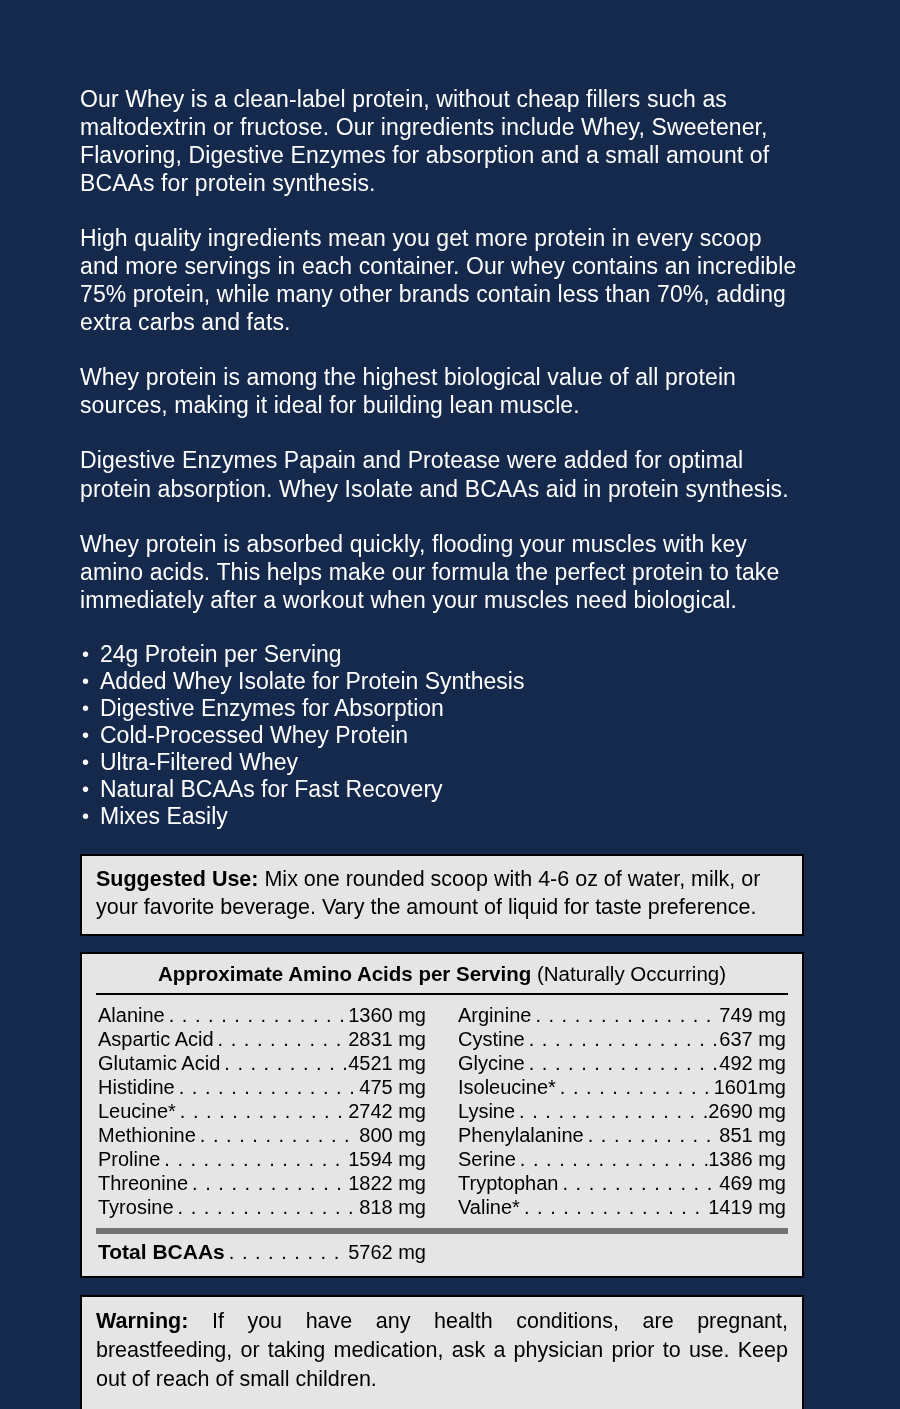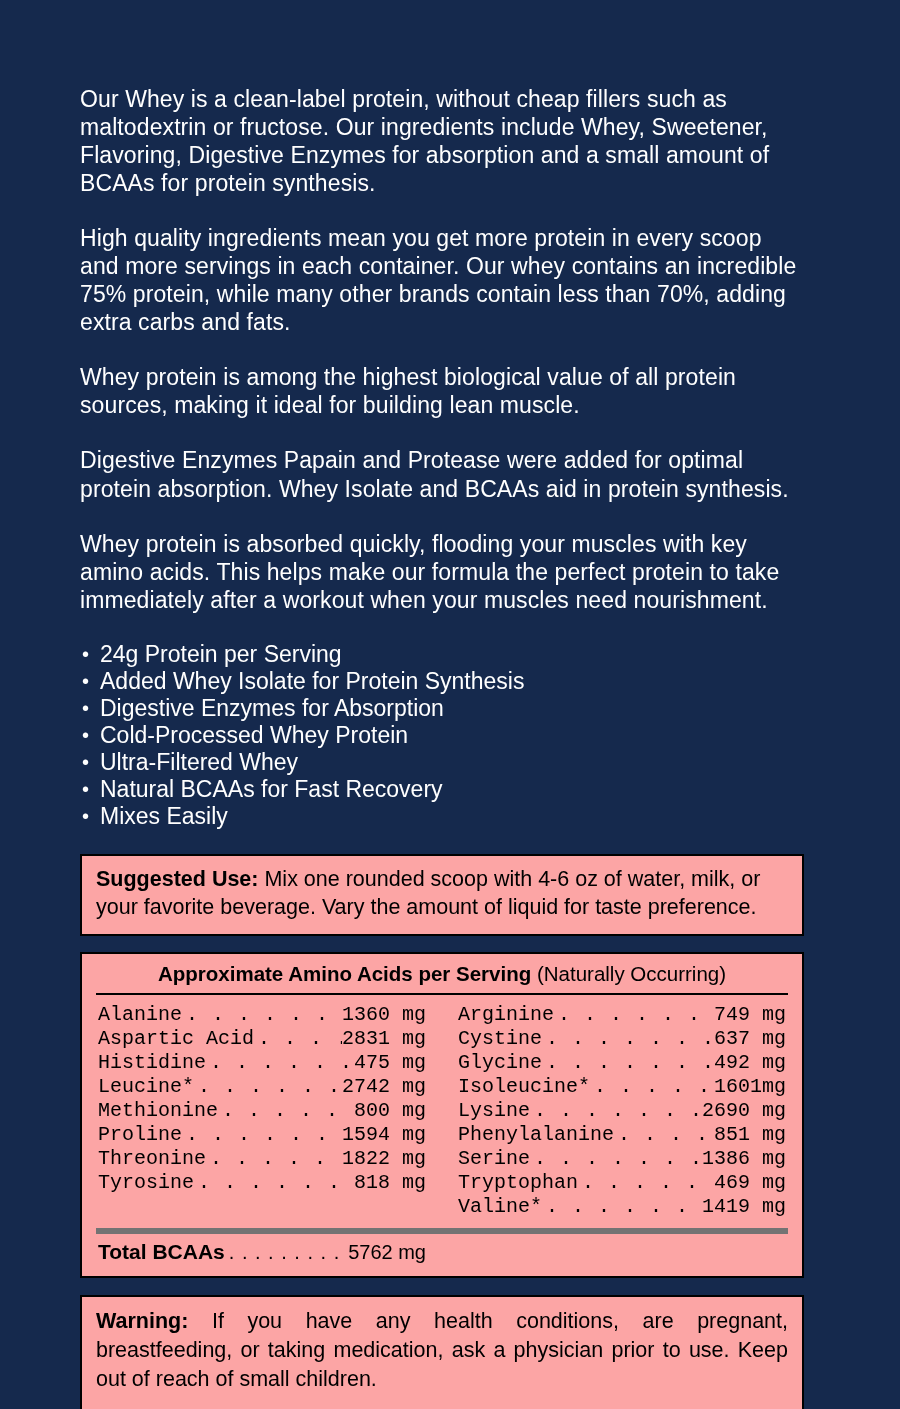--- a/index.html
+++ b/index.html
@@ -42,21 +42,21 @@
   .feature-item::before {
     content: "\2022";
     position: absolute;
     left: 2px;
     top: 0;
     font-size: 20px;
   }
 
   
   .box {
-    background: #fca5a5;
+    background: #e5e5e5;
     border: 2px solid #000000;
     color: #000000;
   }
   .suggested-box {
     margin-top: 24px;
     padding: 9px 14px 12px 14px;
     font-size: 21.5px;
     line-height: 1.33;
   }
   .suggested-box b, .warning-box b, .bold { font-weight: bold; }
@@ -70,21 +70,21 @@
     text-align: center;
     font-size: 20.5px;
     padding: 4px 0 7px 0;
     border-bottom: 2px solid #000000;
   }
   .amino-columns {
     display: flex;
     gap: 32px;
     padding: 8px 2px 9px 2px;
   }
-  .amino-col { flex: 1; min-width: 0; font-family: Liberation Mono, monospace; }
+  .amino-col { flex: 1; min-width: 0; }
   .amino-row {
     display: flex;
     align-items: baseline;
     font-size: 20px;
     line-height: 24px;
     white-space: nowrap;
   }
   .amino-name { flex: 0 0 auto; }
   .dots {
     flex: 1 1 auto;
@@ -120,21 +120,21 @@
 </head>
 <body>
 
 <div class="page">
 
   <div>
     <p class="para">Our Whey is a clean-label protein, without cheap fillers such as maltodextrin or fructose. Our ingredients include Whey, Sweetener, Flavoring, Digestive Enzymes for absorption and a small amount of BCAAs for protein synthesis.</p>
     <p class="para">High quality ingredients mean you get more protein in every scoop and more servings in each container. Our whey contains an incredible 75% protein, while many other brands contain less than 70%, adding extra carbs and fats.</p>
     <p class="para">Whey protein is among the highest biological value of all protein sources, making it ideal for building lean muscle.</p>
     <p class="para">Digestive Enzymes Papain and Protease were added for optimal protein absorption. Whey Isolate and BCAAs aid in protein synthesis.</p>
-    <p class="para">Whey protein is absorbed quickly, flooding your muscles with key amino acids. This helps make our formula the perfect protein to take immediately after a workout when your muscles need nourishment.</p>
+    <p class="para">Whey protein is absorbed quickly, flooding your muscles with key amino acids. This helps make our formula the perfect protein to take immediately after a workout when your muscles need biological.</p>
   </div>
 
   <ul class="features">
     <li class="feature-item">24g Protein per Serving</li>
     <li class="feature-item">Added Whey Isolate for Protein Synthesis</li>
     <li class="feature-item">Digestive Enzymes for Absorption</li>
     <li class="feature-item">Cold-Processed Whey Protein</li>
     <li class="feature-item">Ultra-Filtered Whey</li>
     <li class="feature-item">Natural BCAAs for Fast Recovery</li>
     <li class="feature-item">Mixes Easily</li>
@@ -155,20 +155,25 @@
             <span class="amino-name">Alanine</span>
             <span class="dots"></span>
             <span class="amino-value">1360 mg</span>
           </div>
         <div class="amino-row">
             <span class="amino-name">Aspartic Acid</span>
             <span class="dots"></span>
             <span class="amino-value">2831 mg</span>
           </div>
         <div class="amino-row">
+            <span class="amino-name">Glutamic Acid</span>
+            <span class="dots"></span>
+            <span class="amino-value">4521 mg</span>
+          </div>
+        <div class="amino-row">
             <span class="amino-name">Histidine</span>
             <span class="dots"></span>
             <span class="amino-value">475 mg</span>
           </div>
         <div class="amino-row">
             <span class="amino-name">Leucine*</span>
             <span class="dots"></span>
             <span class="amino-value">2742 mg</span>
           </div>
         <div class="amino-row">

